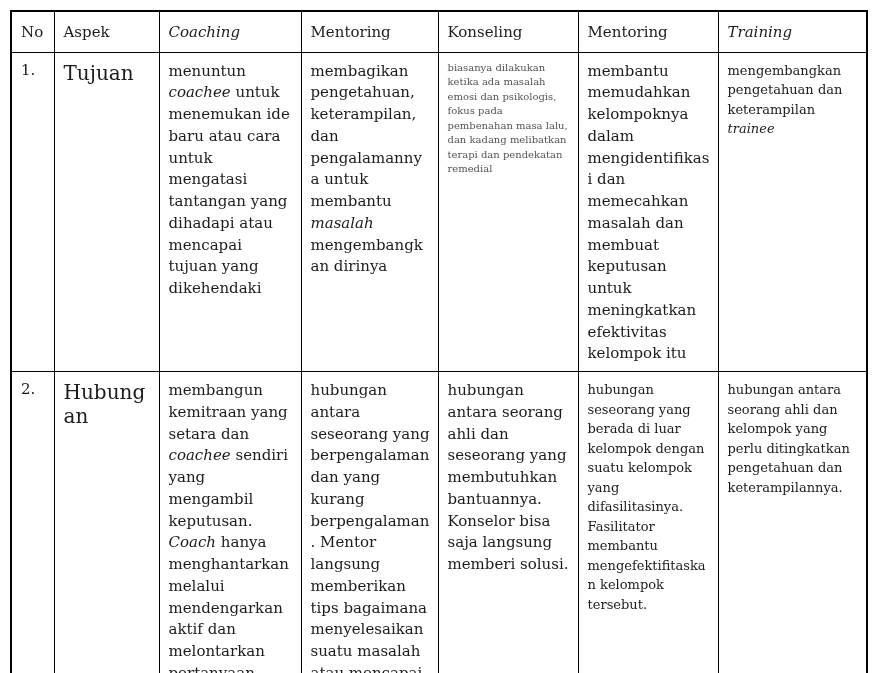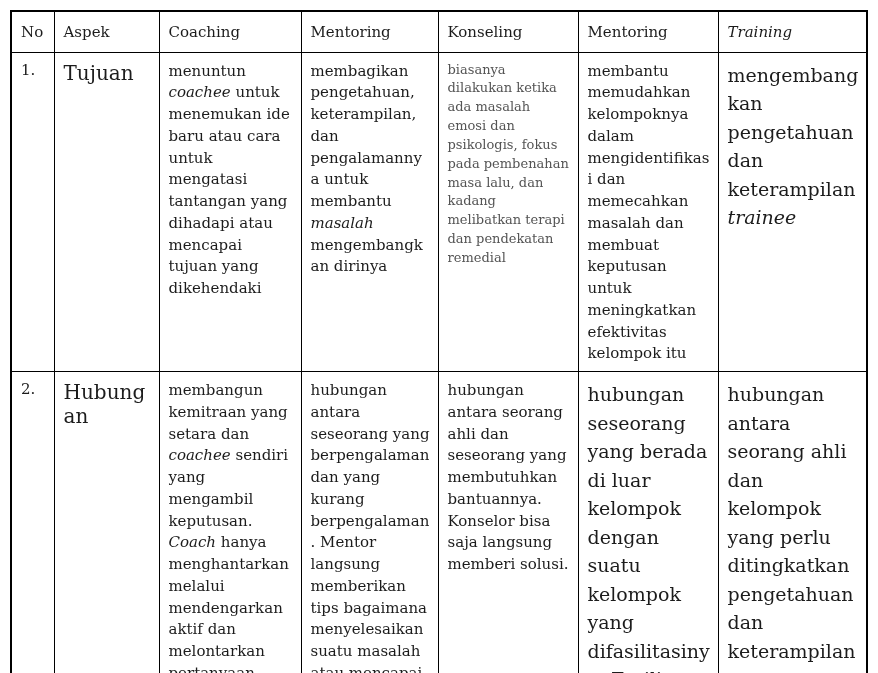--- a/index.html
+++ b/index.html
@@ -52,42 +52,42 @@
     height: 41px;
     padding-top: 4px;
     padding-bottom: 4px;
   }
   tr.row-1 { height: 287px; }
   tr.row-2 { height: 325px; }
 
   .cell-no    { font-size: 15px; }
   .cell-aspek { font-size: 20px; }
   .sm { font-size: 15px;   line-height: 1.45; }
-  .xs { font-size: 13px;   line-height: 1.45; }
-  .lg { font-size: 19px; line-height: 1.5;  }
+  .xs { font-size: 10px;   line-height: 1.45; }
+  .lg { font-size: 13px; line-height: 1.5;  }
   .muted { color: var(--muted); }
 </style>
 </head>
 <body>
 
 <table class="doc-table">
   <colgroup>
     <col class="w-no">
     <col class="w-aspek">
     <col class="w-coaching">
     <col class="w-mentoring">
     <col class="w-konseling">
     <col class="w-fasilitasi">
     <col class="w-training">
   </colgroup>
   <thead>
     <tr>
       <th>No</th>
       <th>Aspek</th>
-      <th style="">Coaching</th>
+      <th style="font-style: italic;">Coaching</th>
       <th>Mentoring</th>
       <th>Konseling</th>
       <th>Mentoring</th>
       <th style="font-style: italic;">Training</th>
     </tr>
   </thead>
   <tbody>
     <tr class="row-1">
       <td class="cell-no">1.</td>
       <td class="cell-aspek">Tujuan</td>

